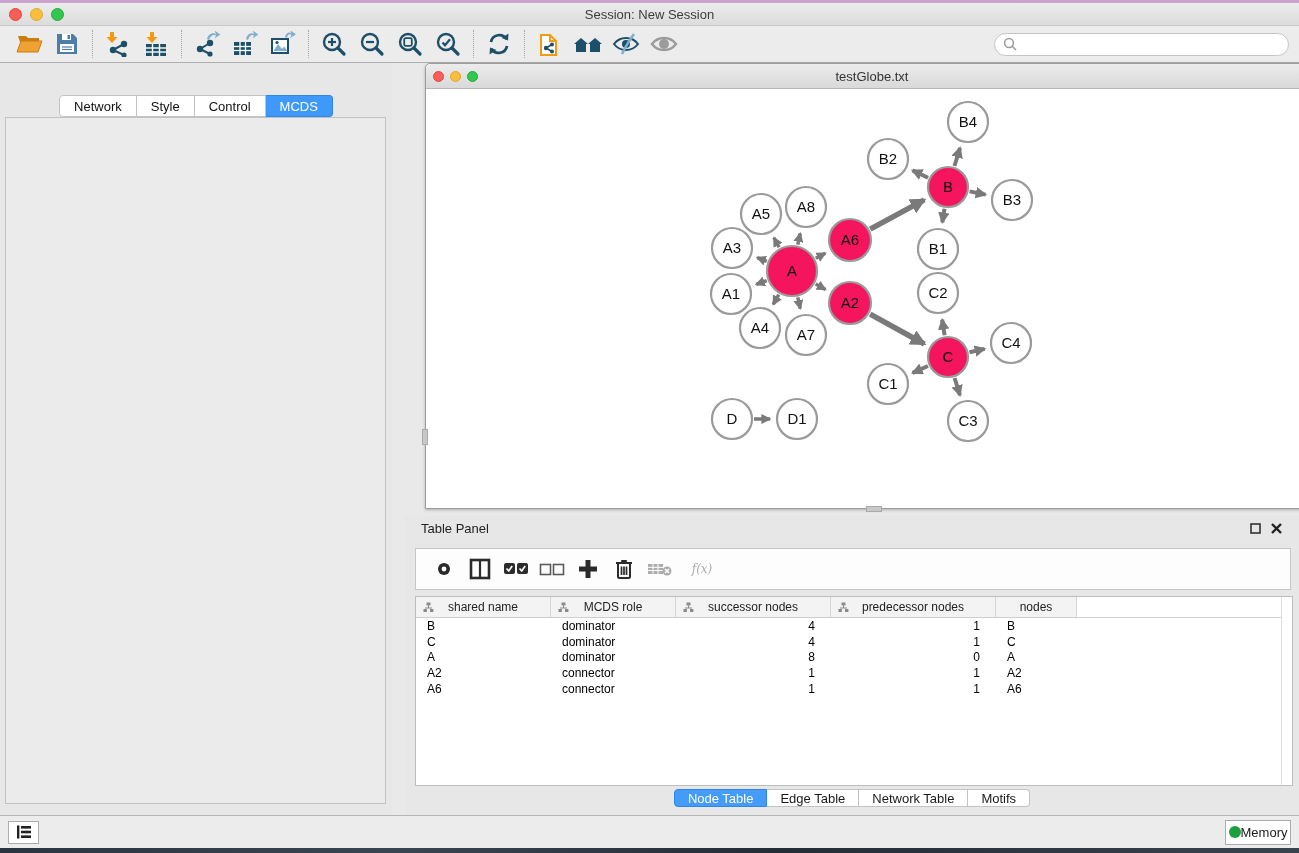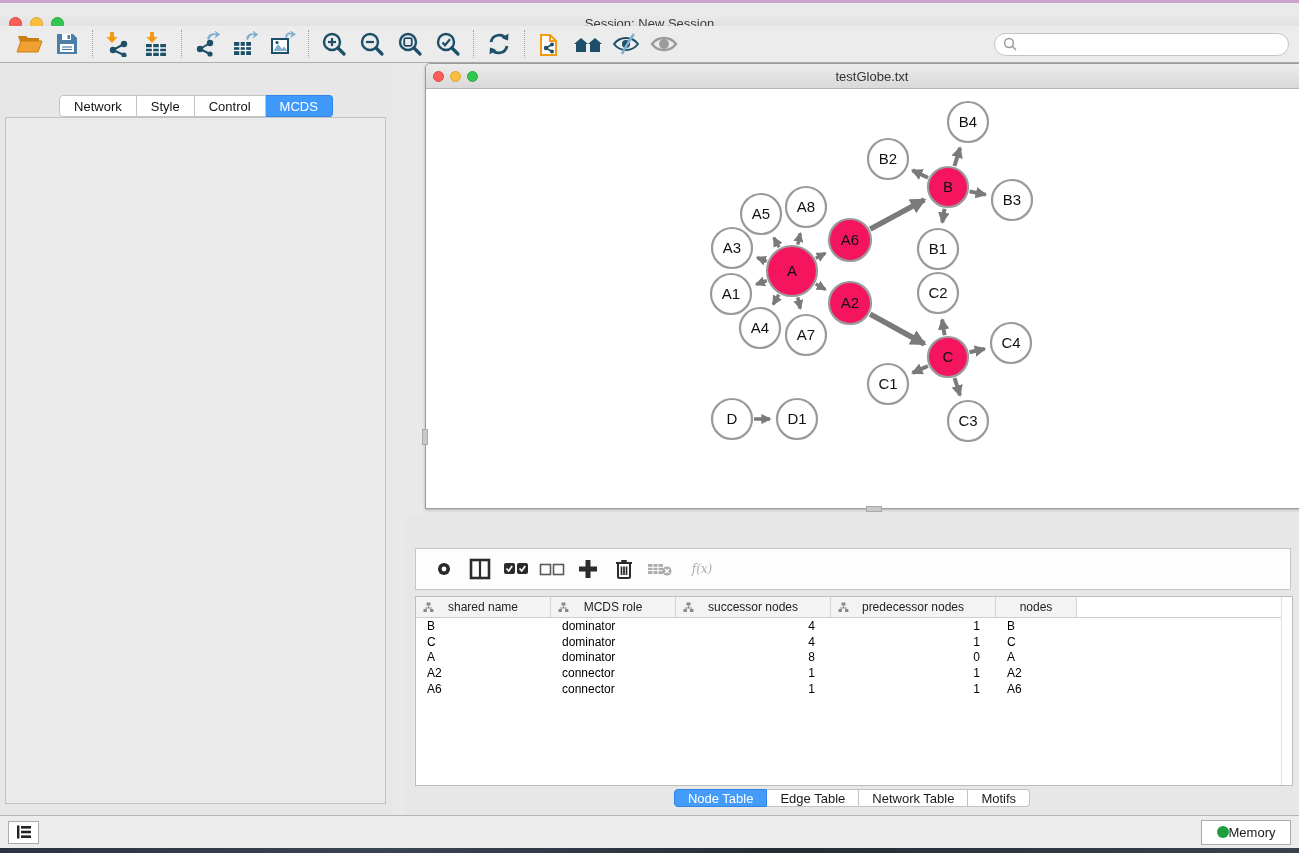--- a/index.html
+++ b/index.html
@@ -4,21 +4,21 @@
 <style>
   * { margin:0; padding:0; box-sizing:border-box; }
   html,body { width:1299px; height:853px; }
   body { font-family:"Liberation Sans", sans-serif; font-size:13px; color:#1a1a1a;
          background:#E9E9E9; position:relative; overflow:hidden; }
 
   .abs { position:absolute; }
 
   
   #desktop-top { left:0; top:0; width:1299px; height:3px; background:#C9A3CB; }
-  #titlebar { left:0; top:12px; width:1299px; height:23px;
+  #titlebar { left:0; top:3px; width:1299px; height:23px;
               background:linear-gradient(#ECECEC,#DCDCDC); border-bottom:1px solid #C8C8C8;
               display:flex; align-items:center; }
   .traffic { display:flex; gap:8px; margin-left:9px; }
   .light { width:13px; height:13px; border-radius:50%; }
   .light.red { background:#F95E57; border:1px solid #E2463F; }
   .light.yellow { background:#FBBE3C; border:1px solid #E0A630; }
   .light.green { background:#32C74F; border:1px solid #27A83D; }
   #window-title { position:absolute; left:0; right:0; text-align:center; color:#3c3c3c; font-size:13px; }
 
   #toolbar { left:0; top:26px; width:1299px; height:37px; background:#ECECEC;
@@ -111,21 +111,21 @@
             display:flex; align-items:center; font-size:13px; }
   .tp-tab:first-child { border-left:1px solid #C3C3C3; border-radius:4px 0 0 4px; }
   .tp-tab:last-child { border-radius:0 4px 4px 0; }
   .tp-tab.selected { background:#449BF8; border-color:#2F86E8; color:#fff; }
 
   
   #status-bar { left:0; top:815px; width:1299px; height:33px; background:#ECECEC; border-top:1px solid #B5B5B5;
                 display:flex; align-items:center; padding:0 8px; }
   #tasks-btn { width:31px; height:23px; background:#fff; border:1px solid #ABABAB;
                display:flex; align-items:center; justify-content:center; }
-  #memory-btn { margin-left:auto; width:90px; height:25px; background:#fff; border:1px solid #ABABAB;
+  #memory-btn { margin-left:auto; width:66px; height:25px; background:#fff; border:1px solid #ABABAB;
                 display:flex; align-items:center; justify-content:center; font-size:13px; }
   #memory-dot { width:12px; height:12px; border-radius:50%; background:#1E9E3E; }
   #desktop-bottom { left:0; top:848px; width:1299px; height:5px;
                     background:linear-gradient(90deg,#2A3440,#3A4552 30%,#242C36 60%,#39434E); }
 </style>
 </head>
 <body>
 
 <div id="desktop-top" class="abs"></div>
 
@@ -400,20 +400,35 @@
   <div class="nub-left"></div>
   <div class="nub-bottom"></div>
   <svg id="nw-resize">
       <line x1="11" y1="1" x2="1" y2="11" stroke="#9a9a9a" stroke-width="1.2"></line>
       <line x1="11" y1="5" x2="5" y2="11" stroke="#9a9a9a" stroke-width="1.2"></line>
       <line x1="11" y1="9" x2="9" y2="11" stroke="#9a9a9a" stroke-width="1.2"></line>
     </svg>
 </div>
 
 <div id="table-panel" class="abs">
+  <div class="panel-head" style="padding:0 16px;">
+    <span class="panel-title">Table Panel</span>
+    <span class="spacer"></span>
+    <span class="mini-icon">
+        <svg width="11" height="11">
+          <rect x="1" y="1" width="9" height="9" fill="none" stroke="#333" stroke-width="1.6"></rect>
+        </svg>
+      </span>
+    <span class="mini-icon">
+        <svg width="11" height="11">
+          <line x1="1" y1="1" x2="10" y2="10" stroke="#222" stroke-width="2.4"></line>
+          <line x1="10" y1="1" x2="1" y2="10" stroke="#222" stroke-width="2.4"></line>
+        </svg>
+      </span>
+  </div>
 
   <div id="tp-toolbar">
     <div class="tp-btn">
       <svg width="22" height="22" viewBox="0 0 22 22">
           <rect x="6.7" y="6.7" width="8.6" height="8.6" fill="#2B2B2B"></rect>
           <rect x="6.7" y="6.7" width="8.6" height="8.6" fill="#2B2B2B" transform="rotate(45 11 11)"></rect>
           <circle cx="11" cy="11" r="6" fill="#2B2B2B"></circle>
           <circle cx="11" cy="11" r="2.4" fill="#fff"></circle>
         </svg>
     </div>

